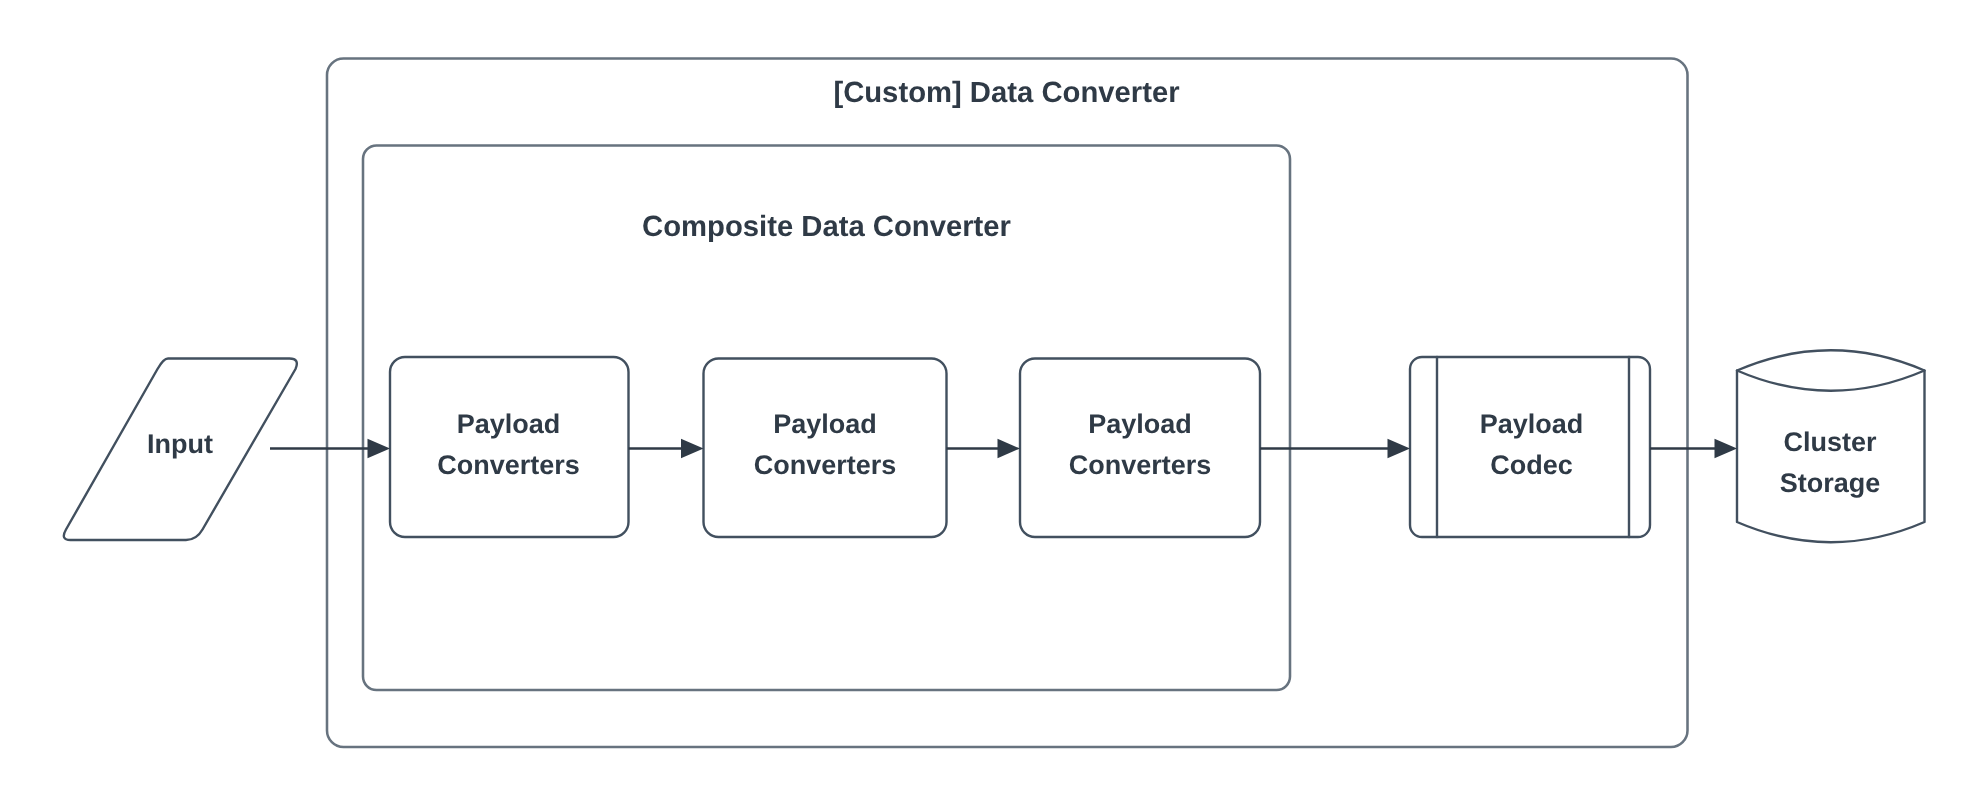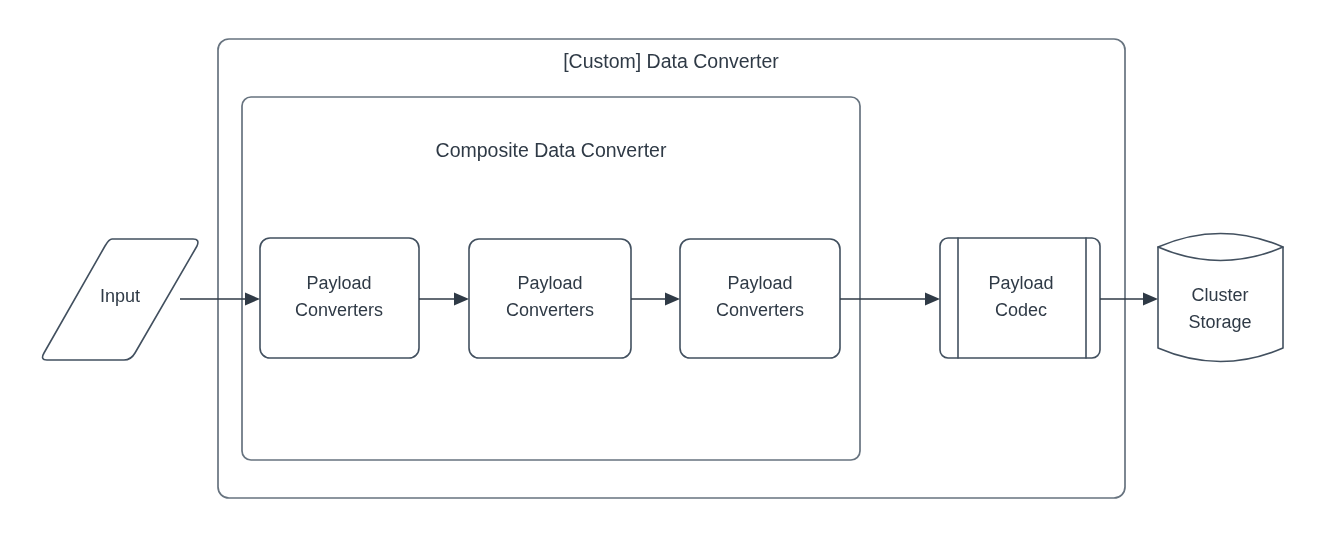--- a/index.html
+++ b/index.html
@@ -12,20 +12,21 @@
     height: 540px;
     font-family: "Liberation Sans", sans-serif;
     color: #2f3a46;
     overflow: hidden;
   }
   #canvas {
     position: relative;
     width: 1320px;
     height: 540px;
     background: #ffffff;
+    font-weight: bold;
   }
   #diagram-svg {
     position: absolute;
     left: 0;
     top: 0;
     width: 1320px;
     height: 540px;
   }
   .shape-stroke {
     fill: #ffffff;

